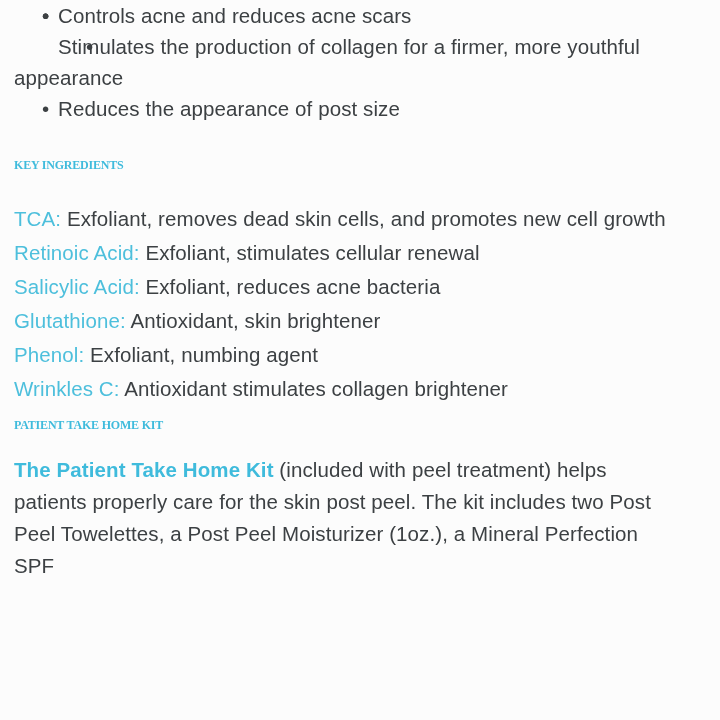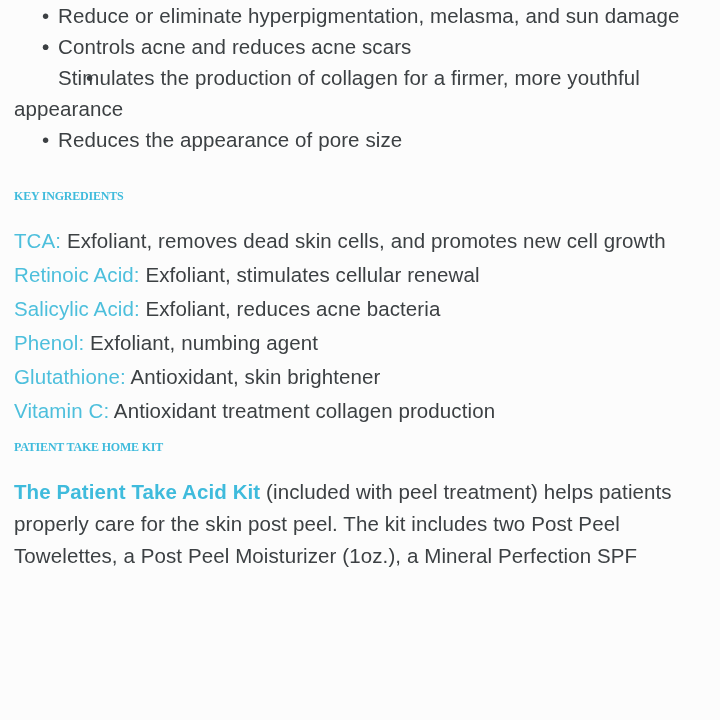--- a/index.html
+++ b/index.html
@@ -82,21 +82,21 @@
     list-style: none;
   }
   .ingredients li {
     font-size: 20.5px;
     line-height: 24px;
     color: #3c4043;
     margin-top: 10px;
     letter-spacing: 0.1px;
     white-space: nowrap;
   }
-  .ingredients li:first-child { margin-top: 25px; }
+  .ingredients li:first-child { margin-top: 34px; }
   .ing-name {
     color: #4dbfdc;
   }
   .ing-desc {
     color: #3c4043;
   }
 
   
   .kit-paragraph {
     font-size: 20.5px;
@@ -111,62 +111,62 @@
     font-weight: bold;
   }
 </style>
 </head>
 <body>
 
 <div class="page">
 
   <ul class="benefits">
     <li>
-      <span class="bullet-dot">•</span><span>Reduce or eliminate hyperpigmentation, melasma, and sun damage</span>
+      <span class="bullet-dot">•</span>
     </li>
     <li>
       <span class="bullet-dot">•</span>
     </li>
     <li>
       <span class="bullet-dot">•</span><span>Controls acne and reduces acne scars</span>
     </li>
     <li class="wraps">
       <span class="bullet-dot">•</span><span>Stimulates the production of collagen for a firmer, more youthful appearance</span>
     </li>
     <li>
-      <span class="bullet-dot">•</span><span>Reduces the appearance of pore size</span>
+      <span class="bullet-dot">•</span><span>Reduces the appearance of post size</span>
     </li>
   </ul>
 
   <h2 class="section-heading" id="key-ingredients-heading">KEY INGREDIENTS</h2>
 
   <ul class="ingredients">
     <li>
       <span class="ing-name">TCA:</span>
       <span class="ing-desc">Exfoliant, removes dead skin cells, and promotes new cell growth</span>
     </li>
     <li>
       <span class="ing-name">Retinoic Acid:</span>
       <span class="ing-desc">Exfoliant, stimulates cellular renewal</span>
     </li>
     <li>
       <span class="ing-name">Salicylic Acid:</span>
       <span class="ing-desc">Exfoliant, reduces acne bacteria</span>
     </li>
     <li>
+      <span class="ing-name">Glutathione:</span>
+      <span class="ing-desc">Antioxidant, skin brightener</span>
+    </li>
+    <li>
       <span class="ing-name">Phenol:</span>
       <span class="ing-desc">Exfoliant, numbing agent</span>
     </li>
     <li>
-      <span class="ing-name">Glutathione:</span>
-      <span class="ing-desc">Antioxidant, skin brightener</span>
-    </li>
-    <li>
-      <span class="ing-name">Vitamin C:</span>
-      <span class="ing-desc">Antioxidant treatment collagen production</span>
+      <span class="ing-name">Wrinkles C:</span>
+      <span class="ing-desc">Antioxidant stimulates collagen brightener</span>
     </li>
   </ul>
 
   <h2 class="section-heading" id="take-home-heading">PATIENT TAKE HOME KIT</h2>
 
-  <p class="kit-paragraph"><span class="kit-lead">The Patient Take Acid Kit</span><span> (included with peel treatment) helps patients properly care for the skin post peel.  The kit includes two Post Peel Towelettes, a Post Peel Moisturizer (1oz.), a Mineral Perfection SPF</span></p>
+  <p class="kit-paragraph"><span class="kit-lead">The Patient Take Home Kit</span><span> (included with peel treatment) helps patients properly care for the skin post peel.  The kit includes two Post Peel Towelettes, a Post Peel Moisturizer (1oz.), a Mineral Perfection SPF</span></p>
 
 </div>
 
 </body></html>

